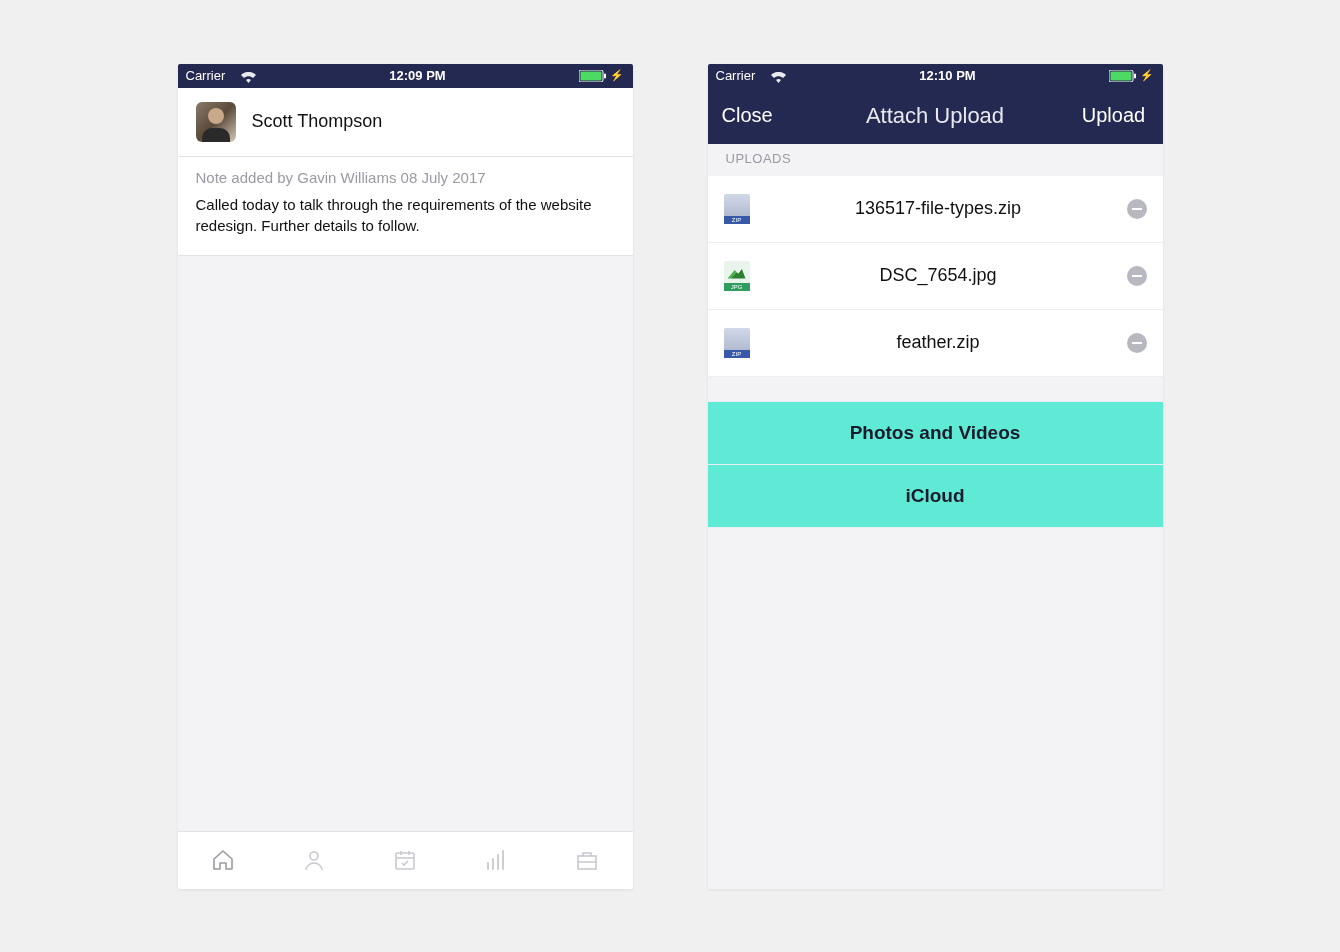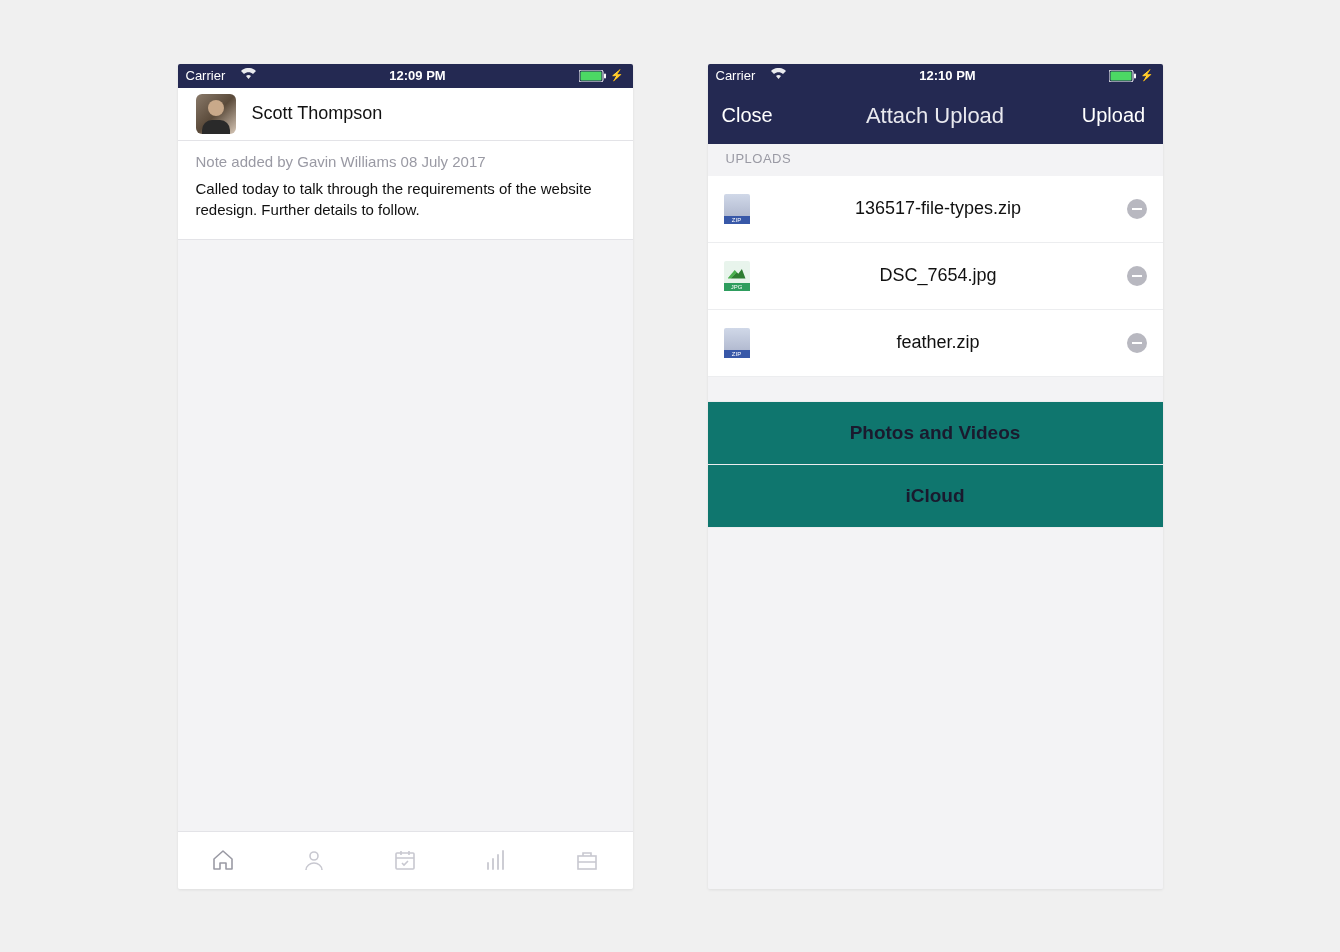--- a/index.html
+++ b/index.html
@@ -27,21 +27,21 @@
   height: 24px;
   background: #242952;
   display: flex;
   align-items: center;
   justify-content: space-between;
   padding: 0 8px;
   color: #fff;
   font-size: 13px;
   font-weight: 400;
 }
-.status-left { display: flex; align-items: flex-start; gap: 16px; }
+.status-left { display: flex; align-items: flex-end; gap: 16px; }
 .status-right { display: flex; align-items: center; gap: 4px; }
 .wifi-icon svg, .battery-icon svg { display: block; }
 .nav-bar {
   height: 56px;
   background: #242952;
   display: flex;
   align-items: center;
   justify-content: space-between;
   padding: 0 14px;
   color: #fff;
@@ -56,21 +56,21 @@
 .nav-text-btn { font-size: 20px; color: #fff; cursor: pointer; }
 .nav-icon { cursor: pointer; display: flex; align-items: center; }
 .content { flex: 1; background: #f3f3f5; overflow-y: auto; }
 .card {
   background: #fff;
   border-bottom: 1px solid #e3e3e7;
 }
 .contact-row {
   display: flex;
   align-items: center;
-  padding: 6px 18px;
+  padding: 14px 18px;
   gap: 16px;
 }
 .avatar {
   width: 40px;
   height: 40px;
   border-radius: 6px;
   background: linear-gradient(135deg, #8a7a6a 0%, #5a4a3a 50%, #d8c8b8 100%);
   position: relative;
   overflow: hidden;
 }
@@ -167,21 +167,21 @@
   justify-content: center;
   cursor: pointer;
 }
 .remove-btn::before {
   content: '';
   width: 10px; height: 2px;
   background: #fff;
 }
 .spacer { height: 24px; }
 .action-row {
-  background: #0f766e;
+  background: #5eead4;
   text-align: center;
   padding: 20px;
   font-size: 19px;
   font-weight: 600;
   color: #1a1a2e;
   border-top: 1px solid #ecedef;
   border-bottom: 1px solid #ecedef;
   cursor: pointer;
 }
 </style>

